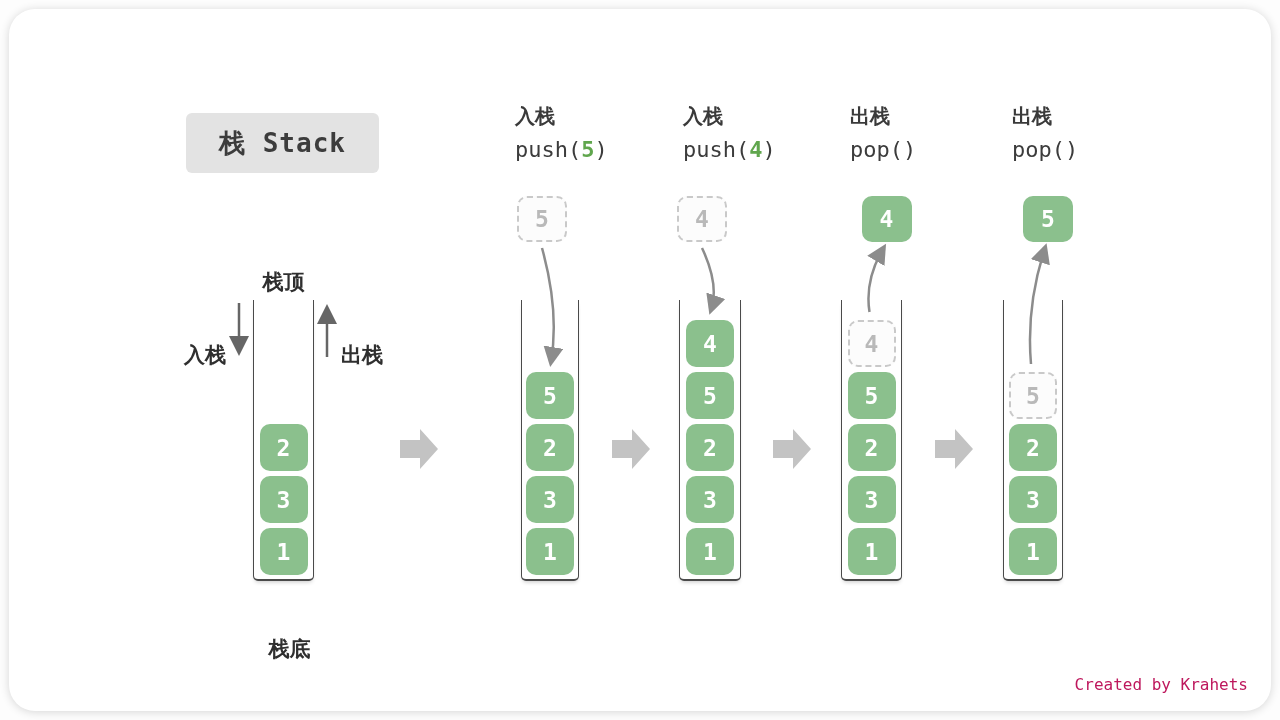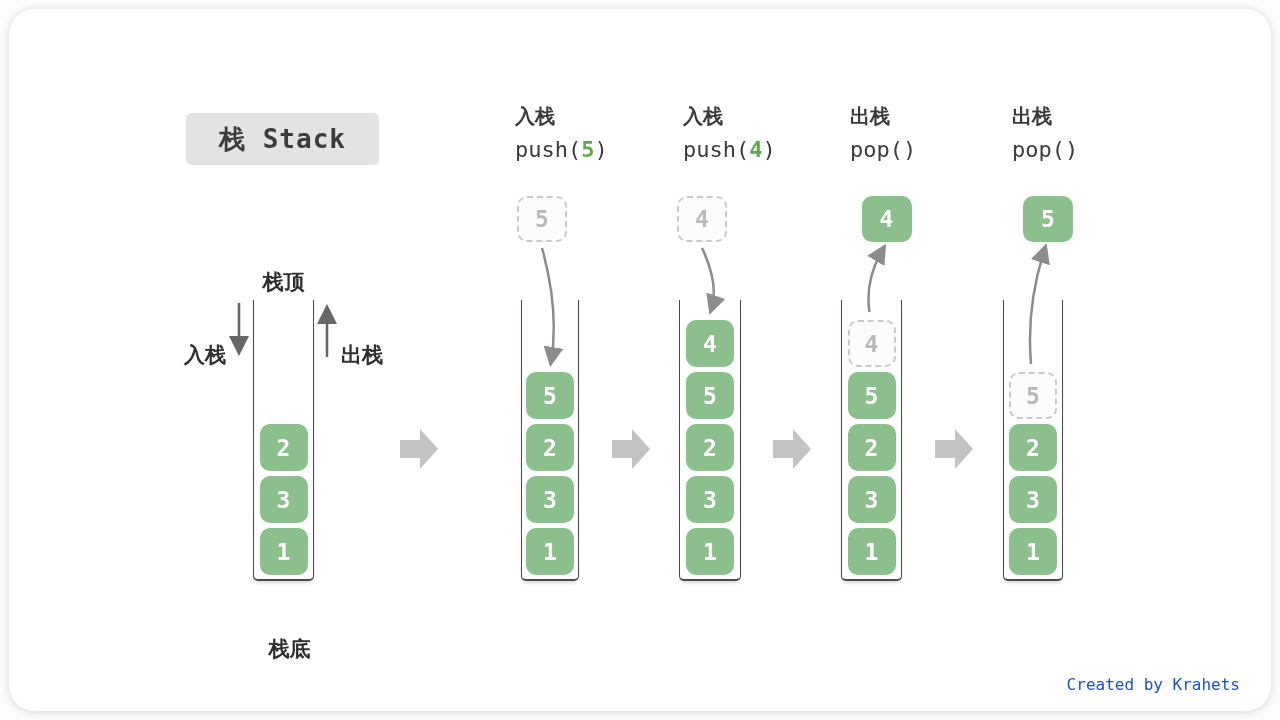--- a/index.html
+++ b/index.html
@@ -7,21 +7,21 @@
     width:1280px;height:720px;position:relative;overflow:hidden;
     background:#fdfdfd;
     font-family:"Liberation Sans",sans-serif;
   }
   .card{
     position:absolute;left:9px;top:9px;right:9px;bottom:9px;
     background:#ffffff;border-radius:26px;
     box-shadow:0 1px 10px rgba(0,0,0,0.16);
   }
   .title-box{
-    position:absolute;left:186px;top:113px;width:193px;height:52px;
+    position:absolute;left:186px;top:113px;width:193px;height:60px;
     background:#e3e3e3;border-radius:6px;
     display:flex;align-items:center;justify-content:center;
     font-family:"DejaVu Sans Mono",monospace;
     font-size:26px;font-weight:600;color:#3c3c3c;letter-spacing:1px;
   }
   .zh-label{
     position:absolute;color:#2f2f2f;font-weight:bold;font-size:21px;
     font-family:"Liberation Sans",sans-serif;
     margin-top:24px;
   }
@@ -49,22 +49,22 @@
     font-family:"DejaVu Sans Mono",monospace;font-size:23px;font-weight:bold;
   }
   .block.solid{color:#ffffff;}
   .block.ghost{background:#fcfcfc;border:2px dashed #c9c9c9;color:#b9b9b9;}
   .big-arrow{position:absolute;}
   #arrow-overlay{
     position:absolute;left:0;top:0;width:1280px;height:720px;
     pointer-events:none;
   }
   .watermark{
-    position:absolute;right:40px;bottom:26px;
-    font-family:"DejaVu Sans Mono",monospace;font-size:16px;color:#1d4ed8;margin-top:20px;
+    position:absolute;right:32px;bottom:26px;
+    font-family:"DejaVu Sans Mono",monospace;font-size:16px;color:#be185d;margin-top:20px;
   }
 </style>
 </head>
 <body>
 
 <div class="card"></div>
 
 <div class="title-box">
   <span>栈 Stack</span>
 </div>

